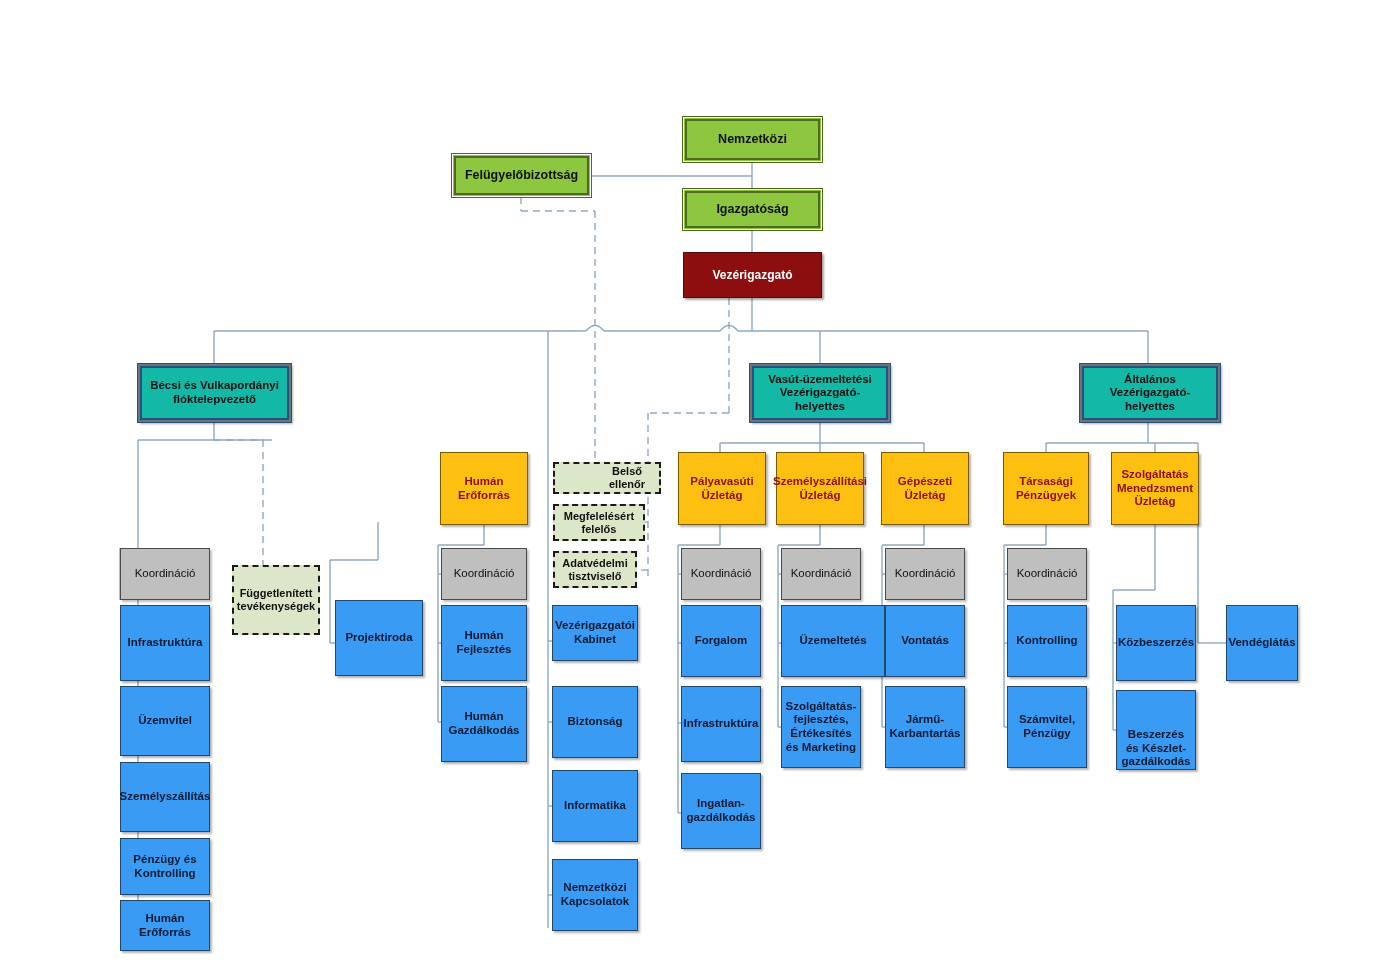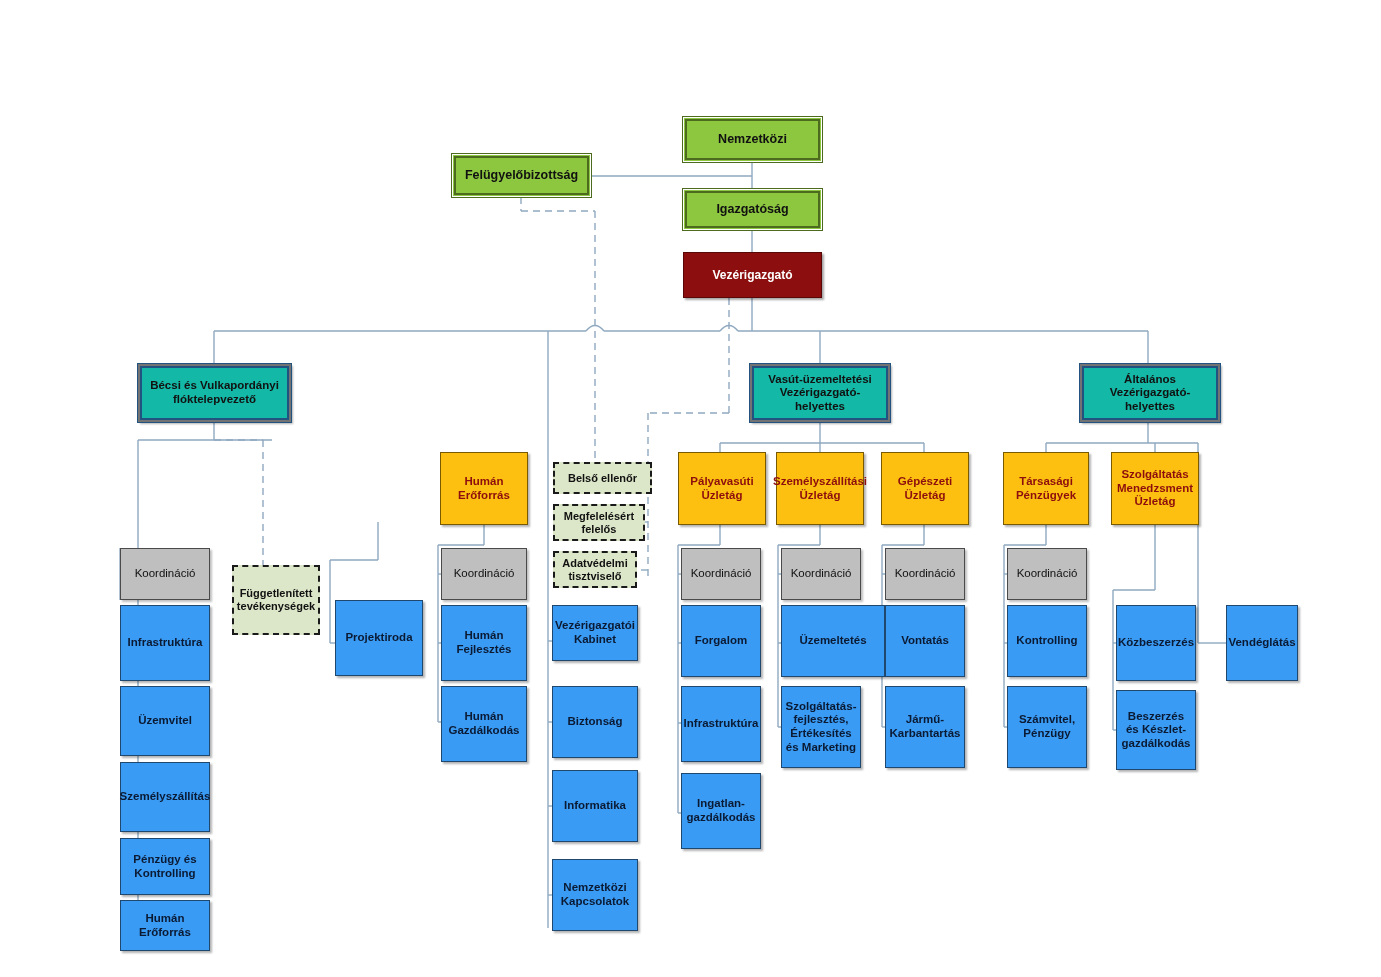--- a/index.html
+++ b/index.html
@@ -272,21 +272,21 @@
   </div>
 
   <div class="node t-gold" style="left:1003px;top:452px;width:86px;height:73px;">
     <span>Társasági Pénzügyek</span>
   </div>
 
   <div class="node t-gold" style="left:1111px;top:452px;width:88px;height:73px;">
     <span>Szolgáltatás Menedzsment Üzletág</span>
   </div>
 
-  <div class="node t-dash" style="left:553px;top:462px;width:99px;height:32px;">
+  <div class="node t-dash" style="left:553px;top:462px;width:108px;height:32px;padding-left:40px;">
     <span>Belső ellenőr</span>
   </div>
 
   <div class="node t-dash" style="left:553px;top:504px;width:92px;height:37px;">
     <span>Megfelelésért felelős</span>
   </div>
 
   <div class="node t-dash" style="left:553px;top:551px;width:84px;height:37px;">
     <span>Adatvédelmi tisztviselő</span>
   </div>
@@ -380,21 +380,21 @@
   <div class="node t-blue" style="left:1007px;top:605px;width:80px;height:72px;">
     <span>Kontrolling</span>
   </div>
   <div class="node t-blue" style="left:1007px;top:686px;width:80px;height:82px;">
     <span>Számvitel, Pénzügy</span>
   </div>
 
   <div class="node t-blue" style="left:1116px;top:605px;width:80px;height:76px;">
     <span>Közbeszerzés</span>
   </div>
-  <div class="node t-blue" style="left:1116px;top:690px;width:80px;height:80px;">
+  <div class="node t-blue" style="left:1116px;top:690px;width:80px;height:80px;align-items:flex-end;">
     <span>Beszerzés és Készlet-gazdálkodás</span>
   </div>
 
   <div class="node t-blue" style="left:1226px;top:605px;width:72px;height:76px;">
     <span>Vendéglátás</span>
   </div>
 
 </div>
 
 </body></html>

